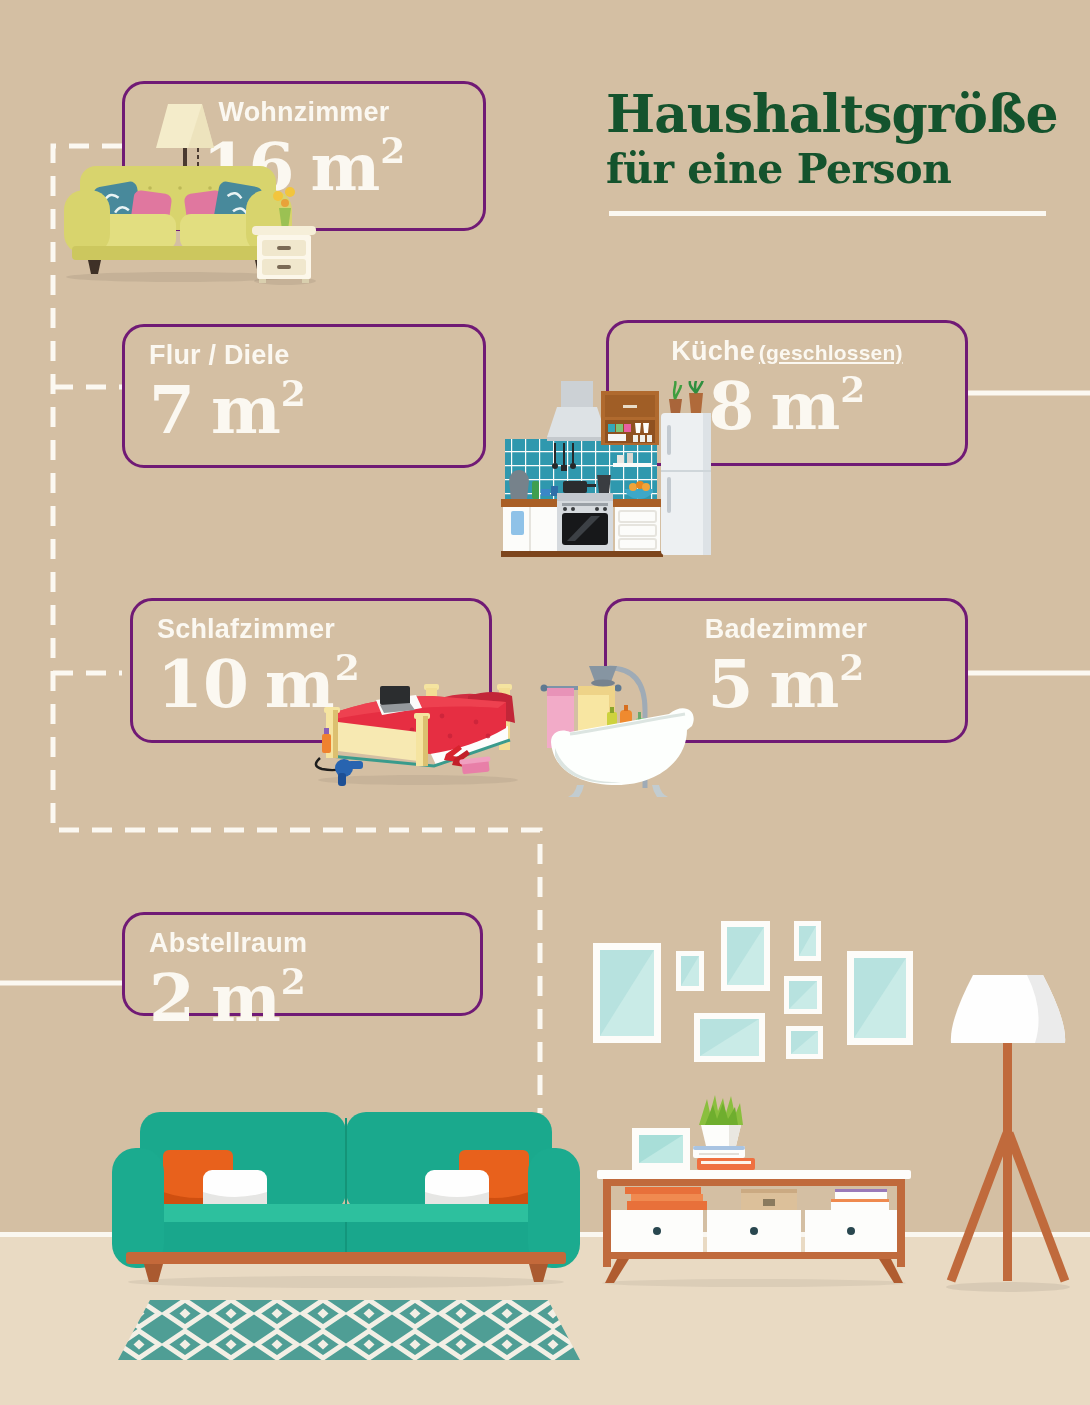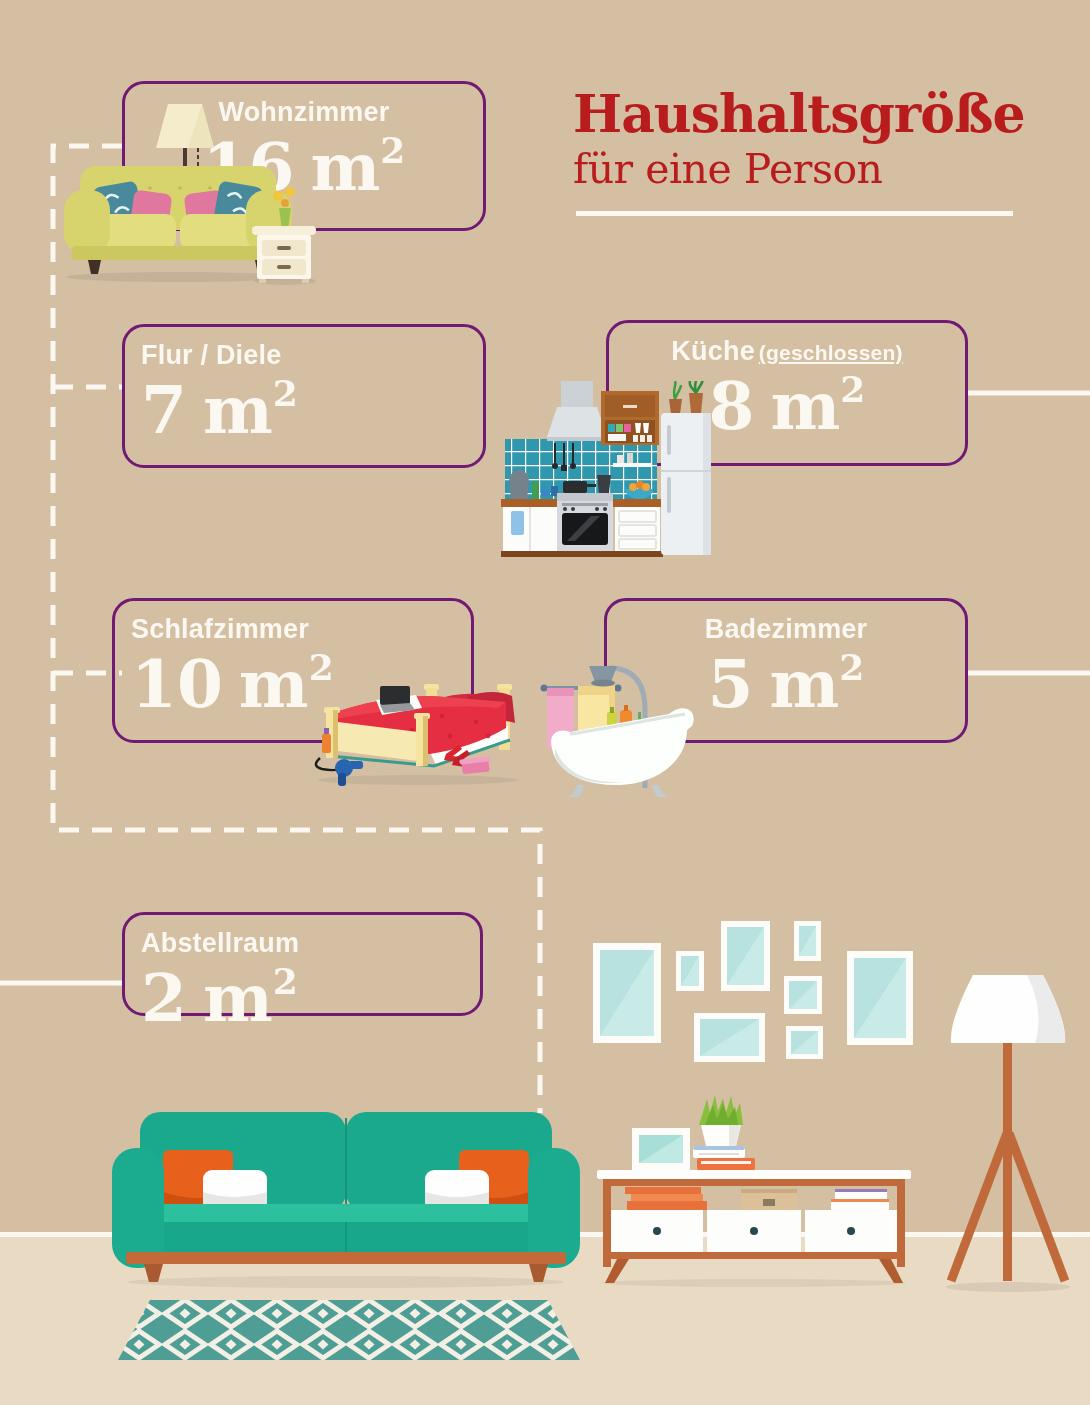--- a/index.html
+++ b/index.html
@@ -5,31 +5,31 @@
   html,body{margin:0;padding:0;}
   .canvas{
     position:relative; width:1090px; height:1405px; overflow:hidden;
     background:#d4bfa3;
     font-family:"Liberation Sans", sans-serif;
   }
   .floor{position:absolute; left:0; top:1237px; width:1090px; height:168px; background:#e9dac3;}
   .floor-line{position:absolute; left:0; top:1232px; width:1090px; height:5px; background:#faf7f0;}
   .overlay{position:absolute; left:0; top:0;}
   
-  .title{position:absolute; left:573px; top:84px; width:460px; color:#b91c1c;}
+  .title{position:absolute; left:606px; top:84px; width:460px; color:#14532d;}
   .t1{font-family:"DejaVu Serif", serif; font-weight:700; font-size:52px; line-height:60px; letter-spacing:-1px;}
-  .t2{font-family:"DejaVu Serif", serif; font-weight:400; font-size:41px; line-height:50px; letter-spacing:-0.5px;}
+  .t2{font-family:"DejaVu Serif", serif; font-weight:700; font-size:41px; line-height:50px; letter-spacing:-0.5px;}
   .t-underline{width:437px; height:5px; background:#fbf8f1; margin-top:17px; margin-left:3px;}
   
   .room-box{
     position:absolute; box-sizing:border-box;
     border:3px solid #701a75; border-radius:22px; color:#fbf8f1;
   }
   .room-box.center{text-align:center;}
-  .room-box.leftal{text-align:left; padding-left:16px;}
+  .room-box.leftal{text-align:left; padding-left:24px;}
   .room-label{font-weight:700; font-size:27px; margin-top:13px; letter-spacing:0.2px;}
   .label-note{font-size:21px; font-weight:700; margin-left:4px;text-decoration:underline;}
   .room-size{font-family:"DejaVu Serif", serif; font-weight:700; font-size:66px; line-height:72px; margin-top:3px; white-space:nowrap;}
   .room-size .unit{margin-left:16px;}
   .room-size sup{font-size:36px; line-height:0; position:relative; top:-4px;}
   svg{display:block;}
 </style>
 </head>
 <body>
 
@@ -59,21 +59,21 @@
   <div class="room-box leftal" style="left:122px; top:324px; width:364px; height:144px;">
     <div class="room-label"><span>Flur / Diele</span></div>
     <div class="room-size"><span>7</span><span class="unit">m</span><sup>2</sup></div>
   </div>
 
   <div class="room-box center" style="left:606px; top:320px; width:362px; height:146px;">
     <div class="room-label"><span>Küche</span><span class="label-note">(geschlossen)</span></div>
     <div class="room-size"><span>8</span><span class="unit">m</span><sup>2</sup></div>
   </div>
 
-  <div class="room-box leftal" style="left:112px; top:598px; width:362px; height:145px;">
+  <div class="room-box leftal" style="left:130px; top:598px; width:362px; height:145px;">
     <div class="room-label"><span>Schlafzimmer</span></div>
     <div class="room-size"><span>10</span><span class="unit">m</span><sup>2</sup></div>
   </div>
 
   <div class="room-box center" style="left:604px; top:598px; width:364px; height:145px;">
     <div class="room-label"><span>Badezimmer</span></div>
     <div class="room-size"><span>5</span><span class="unit">m</span><sup>2</sup></div>
   </div>
 
   <div class="room-box leftal" style="left:122px; top:912px; width:361px; height:104px;">

